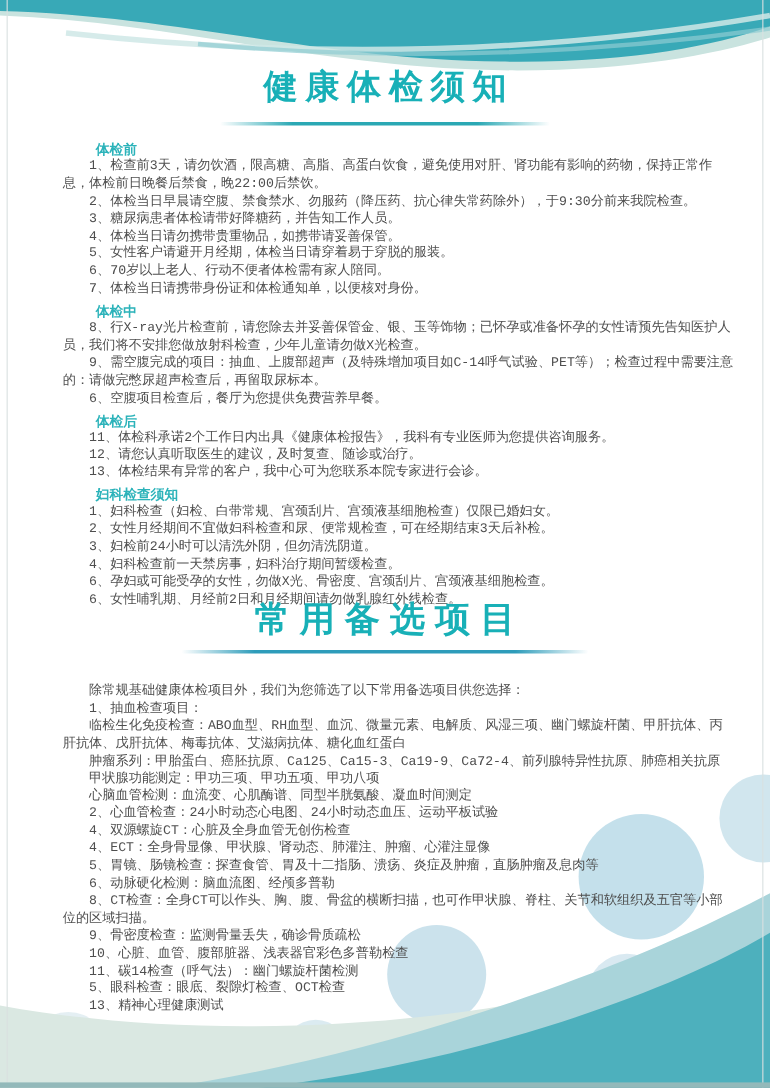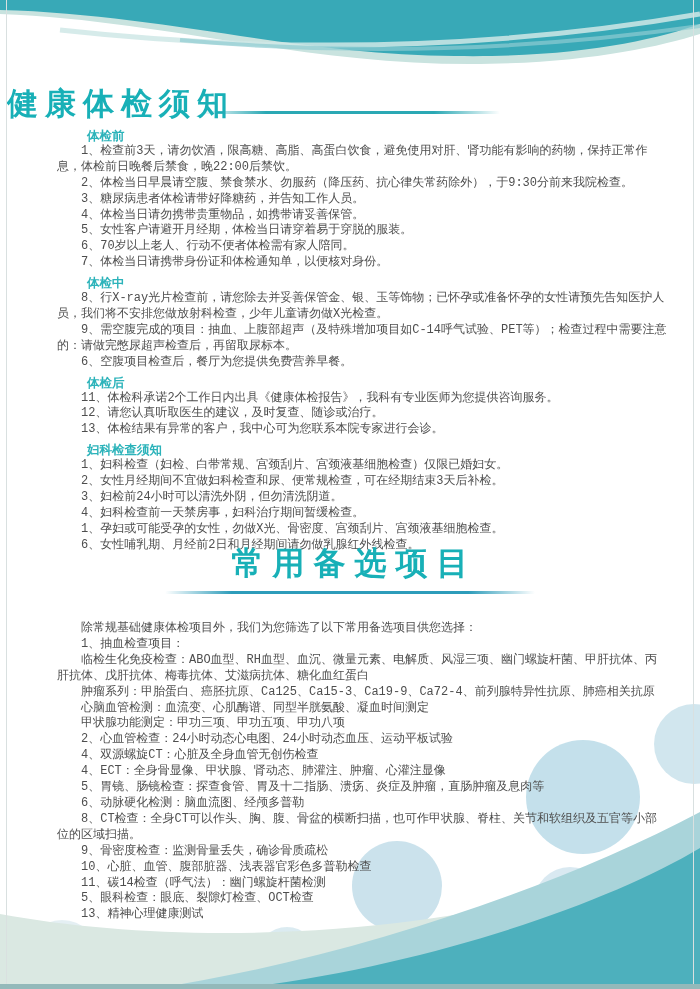--- a/index.html
+++ b/index.html
@@ -17,22 +17,22 @@
   .frame-right{right:6px;}
   .bottom-strip{
     position:absolute;left:0;right:0;bottom:0;height:5px;
     background:#93b9ba;z-index:4;
   }
   .top-wave{position:absolute;top:0;left:0;z-index:1;}
   .bottom-wave{position:absolute;bottom:0;left:0;z-index:0;}
   .decor-circle{position:absolute;border-radius:50%;z-index:0;}
 
   .page-title{
-    position:absolute;top:83px;left:0;width:100%;
-    margin:0;z-index:2;
+    position:absolute;top:58px;left:0;width:100%;
+    margin:0;text-align:center;z-index:2;
     color:#18b0b7;font-size:31px;font-weight:bold;
     letter-spacing:7px;text-indent:7px;
   }
   .title-underline{
     position:absolute;top:111px;left:50%;transform:translateX(-50%);
     width:300px;height:3px;border-radius:2px;z-index:2;
     background:linear-gradient(90deg,rgba(42,168,180,0) 0%,#2aa8b4 22%,#2aa8b4 78%,rgba(42,168,180,0) 100%);
   }
   .optional-title{
     position:absolute;top:542px;left:0;width:100%;
@@ -110,35 +110,35 @@
       <p class="body-line">6、空腹项目检查后，餐厅为您提供免费营养早餐。</p>
       <div class="section-heading">体检后</div>
       <p class="body-line">11、体检科承诺2个工作日内出具《健康体检报告》，我科有专业医师为您提供咨询服务。</p>
       <p class="body-line">12、请您认真听取医生的建议，及时复查、随诊或治疗。</p>
       <p class="body-line">13、体检结果有异常的客户，我中心可为您联系本院专家进行会诊。</p>
       <div class="section-heading">妇科检查须知</div>
       <p class="body-line">1、妇科检查（妇检、白带常规、宫颈刮片、宫颈液基细胞检查）仅限已婚妇女。</p>
       <p class="body-line">2、女性月经期间不宜做妇科检查和尿、便常规检查，可在经期结束3天后补检。</p>
       <p class="body-line">3、妇检前24小时可以清洗外阴，但勿清洗阴道。</p>
       <p class="body-line">4、妇科检查前一天禁房事，妇科治疗期间暂缓检查。</p>
-      <p class="body-line">1、孕妇或可能受孕的女性，勿做X光、骨密度、宫颈刮片、宫颈液基细胞检查。</p>
+      <p class="body-line">6、孕妇或可能受孕的女性，勿做X光、骨密度、宫颈刮片、宫颈液基细胞检查。</p>
       <p class="body-line">6、女性哺乳期、月经前2日和月经期间请勿做乳腺红外线检查。</p>
     </div>
 
   <h2 class="optional-title">常用备选项目</h2>
   <div class="optional-underline"></div>
 
   <div class="content content-optional">
     <p class="body-line">除常规基础健康体检项目外，我们为您筛选了以下常用备选项目供您选择：</p>
     <div>
         <p class="body-line">1、抽血检查项目：</p>
         <p class="body-line">临检生化免疫检查：ABO血型、RH血型、血沉、微量元素、电解质、风湿三项、幽门螺旋杆菌、甲肝抗体、丙肝抗体、戊肝抗体、梅毒抗体、艾滋病抗体、糖化血红蛋白</p>
         <p class="body-line">肿瘤系列：甲胎蛋白、癌胚抗原、Ca125、Ca15-3、Ca19-9、Ca72-4、前列腺特异性抗原、肺癌相关抗原</p>
+        <p class="body-line">甲状腺功能测定：甲功三项、甲功五项、甲功八项</p>
         <p class="body-line">心脑血管检测：血流变、心肌酶谱、同型半胱氨酸、凝血时间测定</p>
-        <p class="body-line">甲状腺功能测定：甲功三项、甲功五项、甲功八项</p>
         <p class="body-line">2、心血管检查：24小时动态心电图、24小时动态血压、运动平板试验</p>
         <p class="body-line">4、双源螺旋CT：心脏及全身血管无创伤检查</p>
         <p class="body-line">4、ECT：全身骨显像、甲状腺、肾动态、肺灌注、肿瘤、心灌注显像</p>
         <p class="body-line">5、胃镜、肠镜检查：探查食管、胃及十二指肠、溃疡、炎症及肿瘤，直肠肿瘤及息肉等</p>
         <p class="body-line">6、动脉硬化检测：脑血流图、经颅多普勒</p>
         <p class="body-line">8、CT检查：全身CT可以作头、胸、腹、骨盆的横断扫描，也可作甲状腺、脊柱、关节和软组织及五官等小部位的区域扫描。</p>
         <p class="body-line">9、骨密度检查：监测骨量丢失，确诊骨质疏松</p>
         <p class="body-line">10、心脏、血管、腹部脏器、浅表器官彩色多普勒检查</p>
         <p class="body-line">11、碳14检查（呼气法）：幽门螺旋杆菌检测</p>
         <p class="body-line">5、眼科检查：眼底、裂隙灯检查、OCT检查</p>

